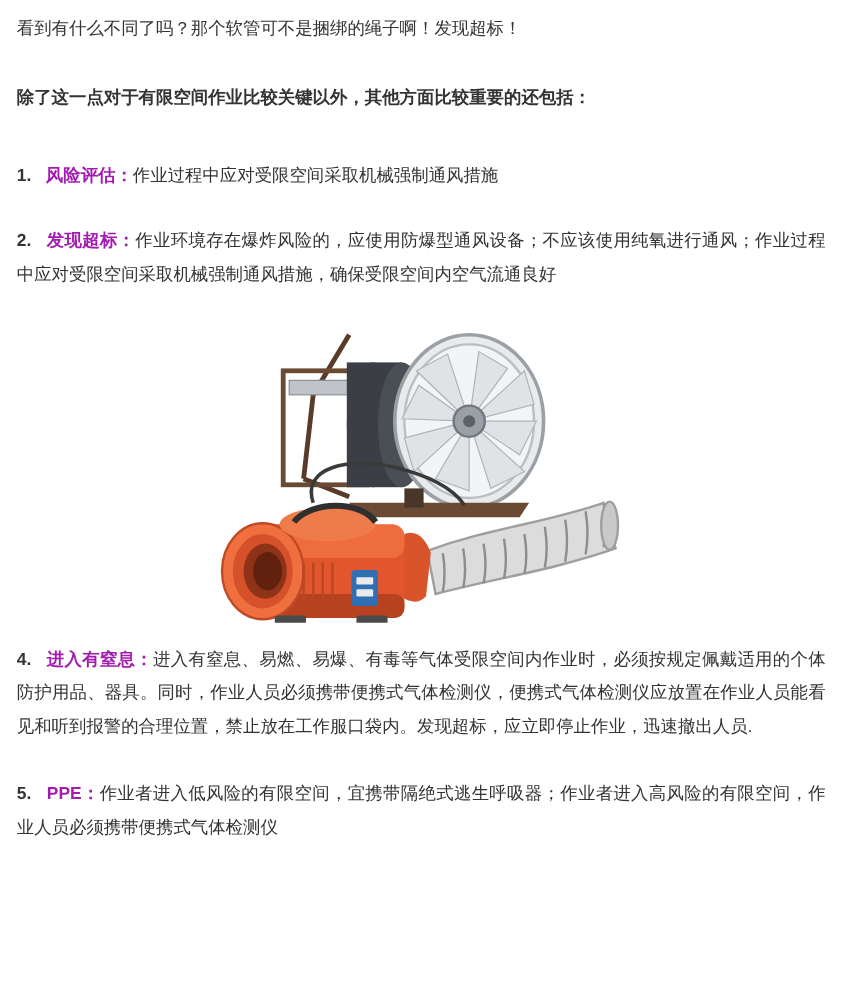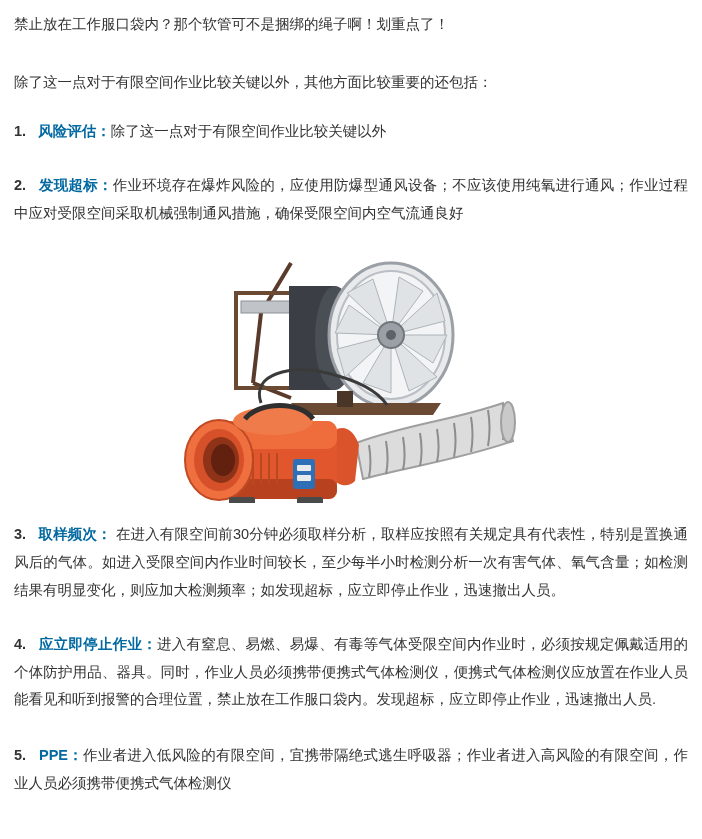--- a/index.html
+++ b/index.html
@@ -27,29 +27,30 @@
     text-align: justify;
     word-break: break-all;
   }
   .para {
     margin-bottom: 26px;
   }
   .lead {
     margin-bottom: 30px;
   }
   .intro {
-    margin-bottom: 20px;
+    margin-bottom: 36px;
+    font-weight: bold;
   }
   .num {
     font-weight: bold;
     color: #333333;
   }
   .term {
     font-weight: bold;
-    color: #0369a1;
+    color: #a21caf;
   }
   .figure {
     margin: 14px 0 18px 0;
     text-align: center;
   }
   .fan-svg {
     display: block;
     margin: 0 auto;
   }
   .item {
@@ -60,27 +61,27 @@
   }
   .tight {
     line-height: 1.92;
   }
 </style>
 </head>
 <body>
 
 <div class="page">
 
-  <p class="para lead">禁止放在工作服口袋内？那个软管可不是捆绑的绳子啊！划重点了！</p>
+  <p class="para lead">看到有什么不同了吗？那个软管可不是捆绑的绳子啊！发现超标！</p>
 
   <p class="para intro">除了这一点对于有限空间作业比较关键以外，其他方面比较重要的还包括：</p>
 
   <p class="para item">
     <span class="num">1.</span>
-    <span>&nbsp;&nbsp;</span><span class="term">风险评估：</span><span>除了这一点对于有限空间作业比较关键以外</span>
+    <span>&nbsp;&nbsp;</span><span class="term">风险评估：</span><span>作业过程中应对受限空间采取机械强制通风措施</span>
   </p>
 
   <p class="para item">
     <span class="num">2.</span>
     <span>&nbsp;&nbsp;</span><span class="term">发现超标：</span><span>作业环境存在爆炸风险的，应使用防爆型通风设备；不应该使用纯氧进行通风；作业过程中应对受限空间采取机械强制通风措施，确保受限空间内空气流通良好</span>
   </p>
 
   <div class="figure">
     <svg class="fan-svg" width="420" height="250" viewBox="0 0 420 250" xmlns="http://www.w3.org/2000/svg">
 
@@ -160,28 +161,24 @@
 
       <g stroke="#b8481f" stroke-width="2">
         <line x1="112" y1="200" x2="112" y2="232"></line>
         <line x1="120" y1="200" x2="120" y2="232"></line>
         <line x1="128" y1="200" x2="128" y2="232"></line>
         <line x1="136" y1="200" x2="136" y2="232"></line>
       </g>
     </svg>
   </div>
 
-  <p class="para item tight">
-    <span class="num">3.</span>
-    <span>&nbsp;&nbsp;</span><span class="term">取样频次：</span><span>&nbsp;</span><span>在进入有限空间前30分钟必须取样分析，取样应按照有关规定具有代表性，特别是置换通风后的气体。如进入受限空间内作业时间较长，至少每半小时检测分析一次有害气体、氧气含量；如检测结果有明显变化，则应加大检测频率；如发现超标，应立即停止作业，迅速撤出人员。</span>
-  </p>
 
   <p class="para item item-4 tight">
     <span class="num">4.</span>
-    <span>&nbsp;&nbsp;</span><span class="term">应立即停止作业：</span><span>进入有窒息、易燃、易爆、有毒等气体受限空间内作业时，必须按规定佩戴适用的个体防护用品、器具。同时，作业人员必须携带便携式气体检测仪，便携式气体检测仪应放置在作业人员能看见和听到报警的合理位置，禁止放在工作服口袋内。发现超标，应立即停止作业，迅速撤出人员.</span>
+    <span>&nbsp;&nbsp;</span><span class="term">进入有窒息：</span><span>进入有窒息、易燃、易爆、有毒等气体受限空间内作业时，必须按规定佩戴适用的个体防护用品、器具。同时，作业人员必须携带便携式气体检测仪，便携式气体检测仪应放置在作业人员能看见和听到报警的合理位置，禁止放在工作服口袋内。发现超标，应立即停止作业，迅速撤出人员.</span>
   </p>
 
   <p class="para item tight">
     <span class="num">5.</span>
     <span>&nbsp;&nbsp;</span><span class="term">PPE：</span><span>作业者进入低风险的有限空间，宜携带隔绝式逃生呼吸器；作业者进入高风险的有限空间，作业人员必须携带便携式气体检测仪</span>
   </p>
 
 </div>
 
 </body></html>

